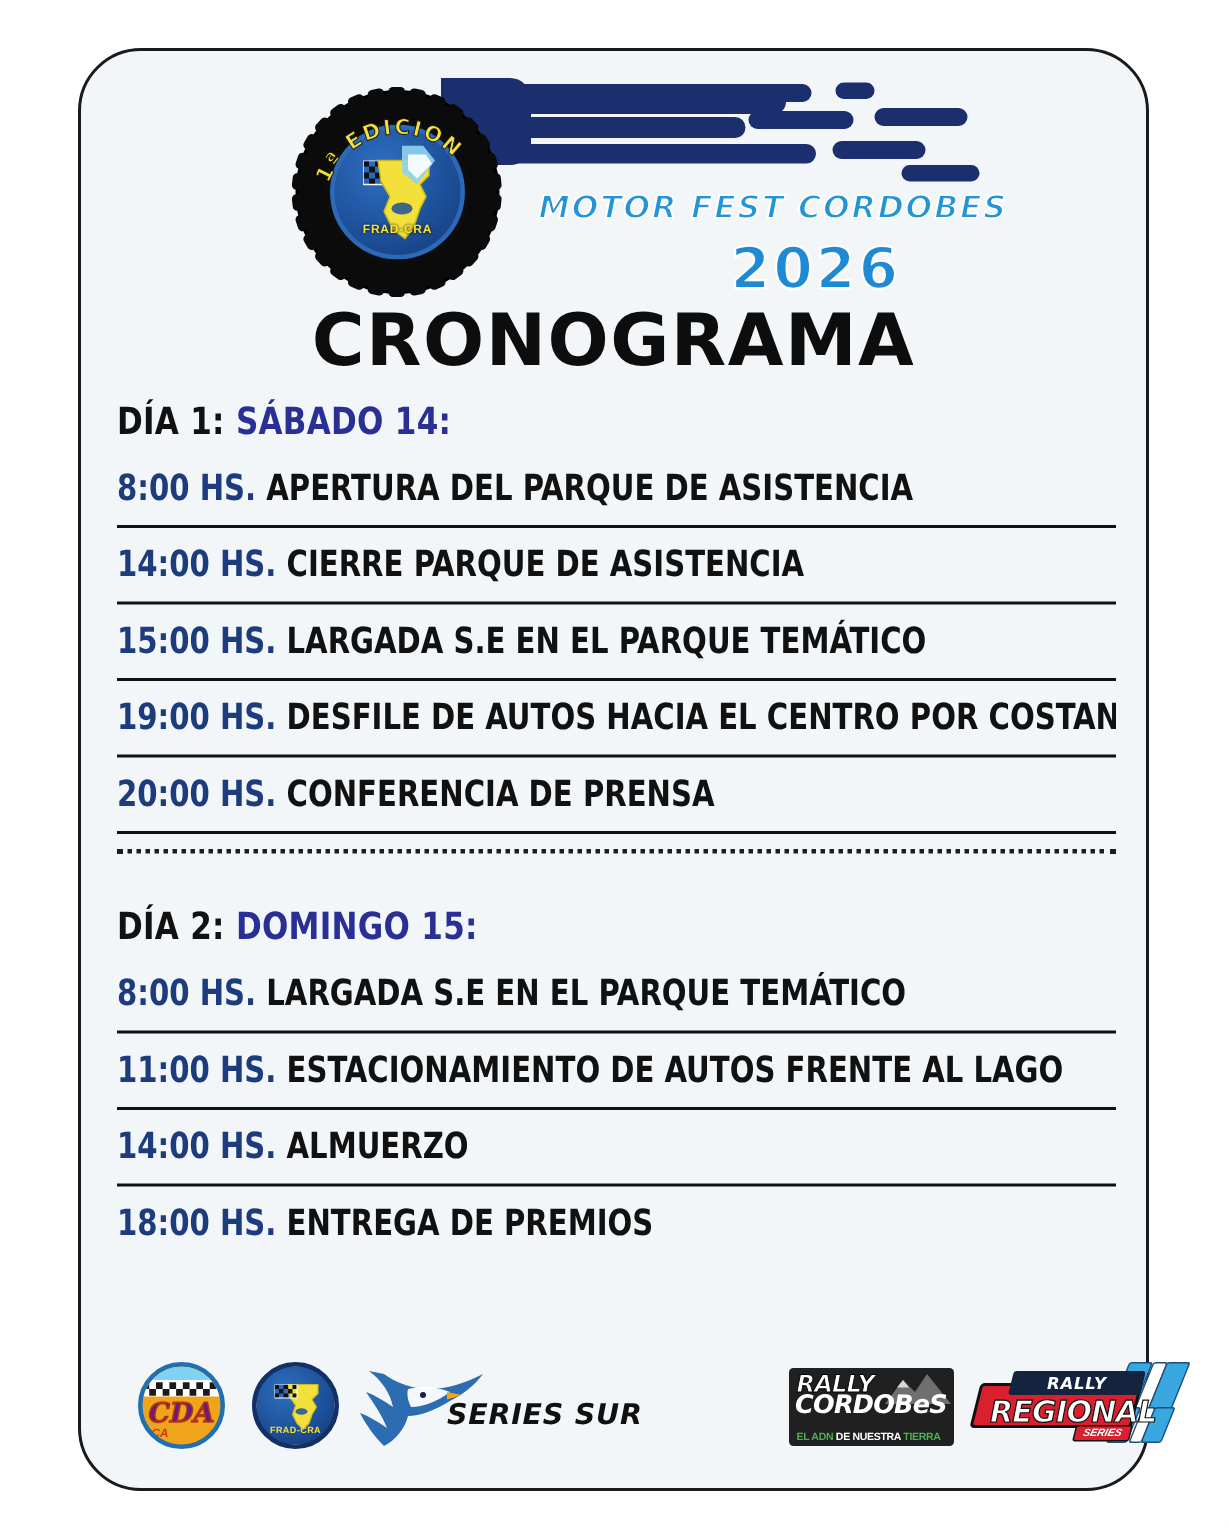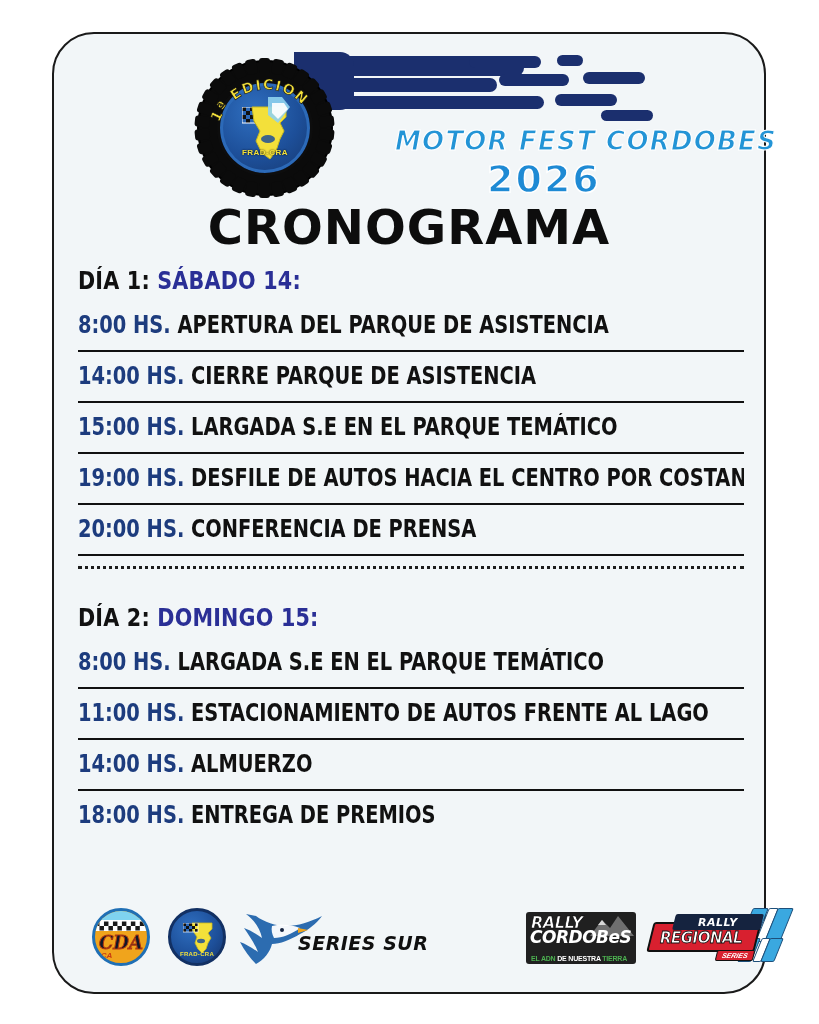--- a/index.html
+++ b/index.html
@@ -45,23 +45,23 @@
     font-family:"Liberation Sans", sans-serif; text-shadow:0 0 2px #000;
     white-space:nowrap;
   }
   #cordoba-map { position:absolute; left:26px; top:22px; width:46px; height:56px; }
   #flag { position:absolute; left:22px; top:24px; width:26px; height:22px; }
 
   
   #wordmark {
     position:absolute; left:160px; top:74px; width:300px;
     font-family:"DejaVu Sans", sans-serif; font-weight:bold;
-    font-size:26px; letter-spacing:1.2px; color:#2394d6;
+    font-size:21px; letter-spacing:1.2px; color:#2394d6;
     -webkit-text-stroke:1.2px #ffffff; font-style:italic;
-    line-height:1; white-space:nowrap;margin-left:36px;
+    line-height:1; white-space:nowrap;
   }
   #year {
     position:absolute; left:288px; top:106px;
     font-family:"DejaVu Sans", sans-serif; font-weight:bold; 
     font-size:38px; letter-spacing:2px; color:#1e8ad4;
     -webkit-text-stroke:1.5px #ffffff; line-height:1;
   }
 
   
   #title {
@@ -110,21 +110,21 @@
   #cda-circle {
     position:absolute; inset:0; border-radius:50%;
     background:#f0a41c; border:3px solid #1f6fb5;
     overflow:hidden;
   }
   #cda-top { position:absolute; left:0; top:0; width:100%; height:38%;
              background:linear-gradient(#7fd3f0 0 45%, #ffffff 45% 100%); }
   #cda-checks { position:absolute; left:0; top:20%; width:100%; height:10px; }
   #cda-text { position:absolute; left:0; top:40%; width:100%; text-align:center;
               font-family:"DejaVu Serif", serif; font-weight:bold; font-style:italic;
-              font-size:18px; color:#0f172a; -webkit-text-stroke:1px #b03a10; }
+              font-size:18px; color:#701a75; -webkit-text-stroke:1px #b03a10; }
   #cda-sub { position:absolute; left:0; bottom:3px; width:100%; text-align:left;
              font-size:8px; font-weight:bold; color:#c83d12; font-style:italic; }
 
   
   #logo-frad { left:90px; top:6px; width:58px; height:58px; }
   #frad-circle {
     position:absolute; inset:0; border-radius:50%;
     background:radial-gradient(circle at 38% 32%, #2f6fc0 0%, #1d4f99 58%, #15336a 100%);
     border:3px solid #123063;
   }
@@ -163,21 +163,21 @@
     background:#d8202f; transform:skewX(-14deg); border:2px solid #111; border-radius:3px;
   }
   #rr-blue {
     position:absolute; left:24px; top:6px; width:88px; height:16px;
     background:#15233f; transform:skewX(-14deg); border-radius:2px;
   }
   #rr-rally { position:absolute; left:48px; top:8px; font-family:"DejaVu Sans", sans-serif;
               font-weight:bold; font-style:italic; font-size:11px; color:#ffffff;
               letter-spacing:0.5px; }
   #rr-regional { position:absolute; left:10px; top:21px; font-family:"DejaVu Sans", sans-serif;
-                 font-weight:bold; font-style:italic; font-size:15px; color:#ffffff;
+                 font-weight:bold; font-style:italic; font-size:20px; color:#ffffff;
                  -webkit-text-stroke:0.8px #111; letter-spacing:-0.5px; }
   #rr-sub { position:absolute; left:66px; top:42px; background:#d8202f; color:#fff;
             font-size:7px; font-weight:bold; font-style:italic; padding:1px 5px;
             border:1px solid #111; border-radius:2px; transform:skewX(-14deg); }
   .rr-chev { position:absolute; background:#3aa8e0; border:1.5px solid #1d4f7a;
              transform:skewX(-22deg); border-radius:2px; }
 </style>
 </head>
 <body>
 

